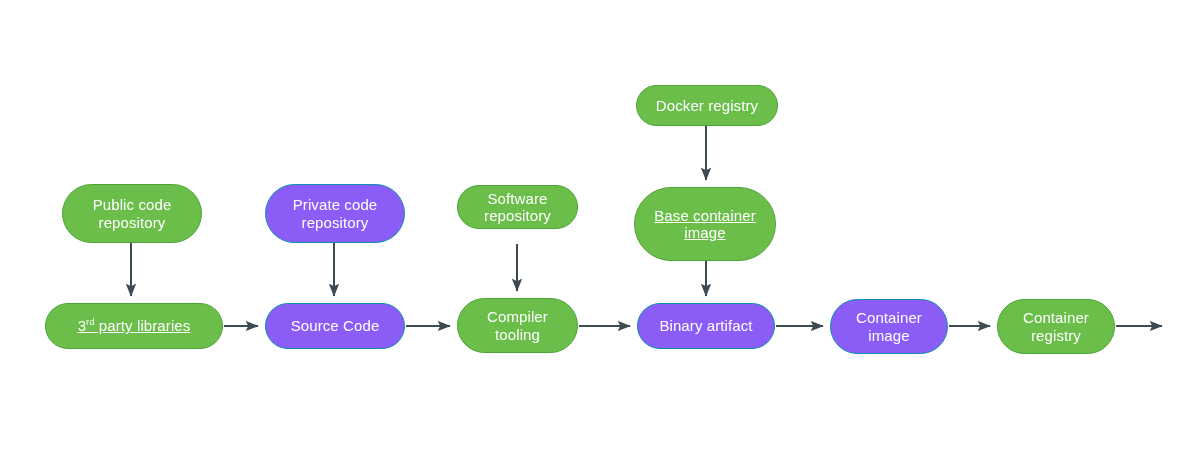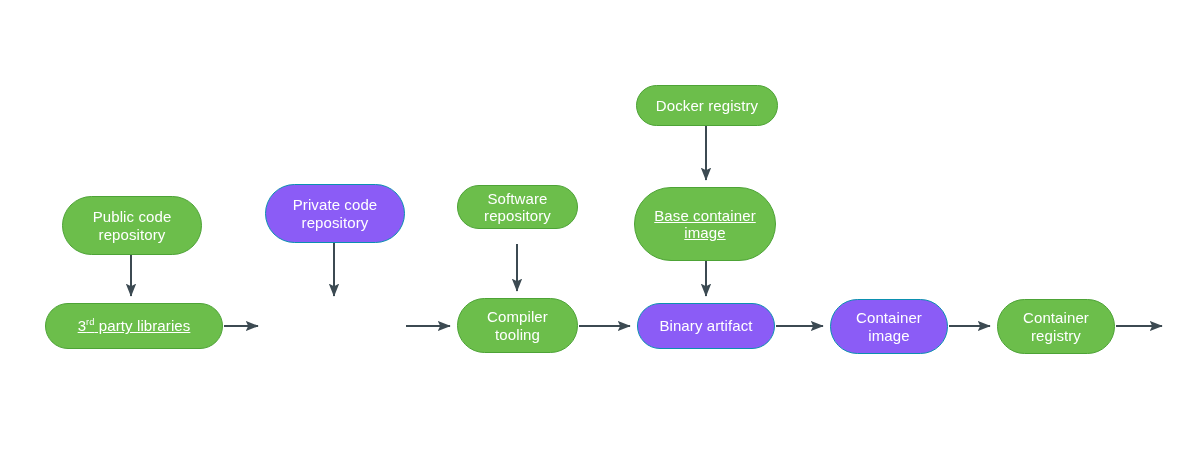--- a/index.html
+++ b/index.html
@@ -80,32 +80,35 @@
       <line x1="517" y1="244" x2="517" y2="291"></line>
       <line x1="579" y1="326" x2="630" y2="326"></line>
       <line x1="706" y1="126" x2="706" y2="180"></line>
       <line x1="706" y1="244" x2="706" y2="296"></line>
       <line x1="776" y1="326" x2="823" y2="326"></line>
       <line x1="949" y1="326" x2="990" y2="326"></line>
       <line x1="1116" y1="326" x2="1162" y2="326"></line>
     </g>
   </svg>
 
-  <div class="node green" style="left:62px; top:184px; width:140px; height:59px;margin-top:12px;">
+  <div class="node green" style="left:62px; top:184px; width:140px; height:59px;">
     <span class="label"><span>Public code</span><br><span>repository</span></span>
   </div>
 
   <div class="node green" style="left:45px; top:303px; width:178px; height:46px;text-decoration:underline;">
     <span class="label"><span>3</span><sup>rd</sup><span> party libraries</span></span>
   </div>
 
   <div class="node blue" style="left:265px; top:184px; width:140px; height:59px;">
     <span class="label"><span>Private code</span><br><span>repository</span></span>
   </div>
 
+  <div class="node blue" style="left:265px; top:303px; width:140px; height:46px;">
+    <span class="label">Source Code</span>
+  </div>
 
   <div class="node green" style="left:457px; top:185px; width:121px; height:44px;">
     <span class="label"><span>Software</span><br><span>repository</span></span>
   </div>
 
   <div class="node green" style="left:457px; top:298px; width:121px; height:55px;">
     <span class="label"><span>Compiler</span><br><span>tooling</span></span>
   </div>
 
   <div class="node green" style="left:636px; top:85px; width:142px; height:41px;">

